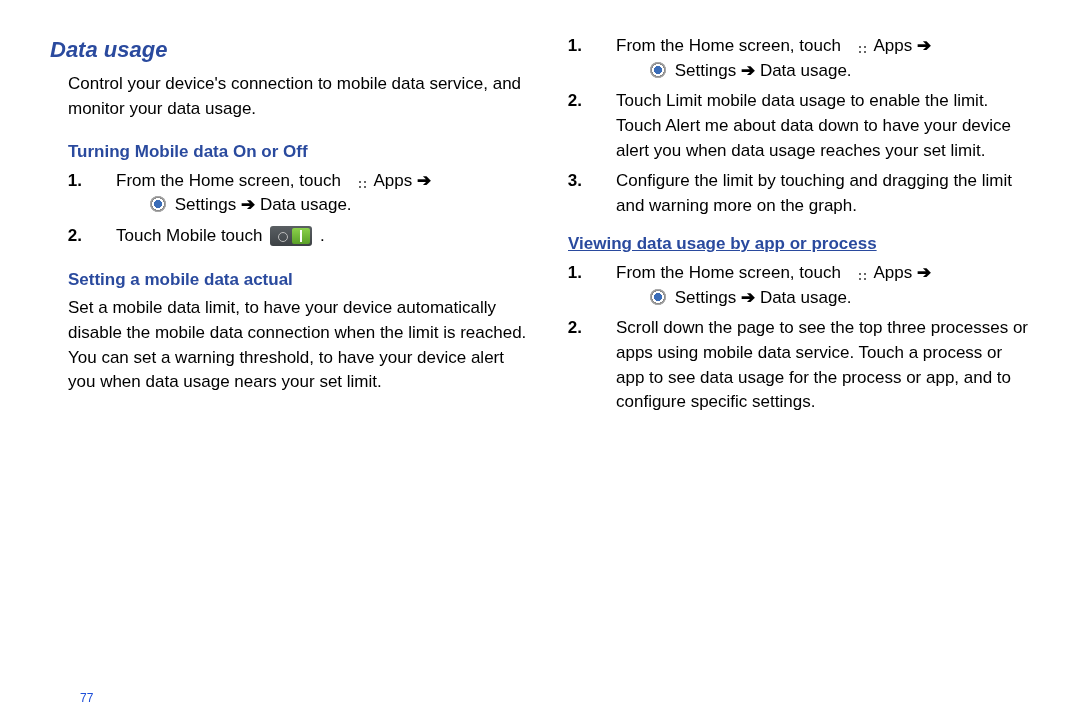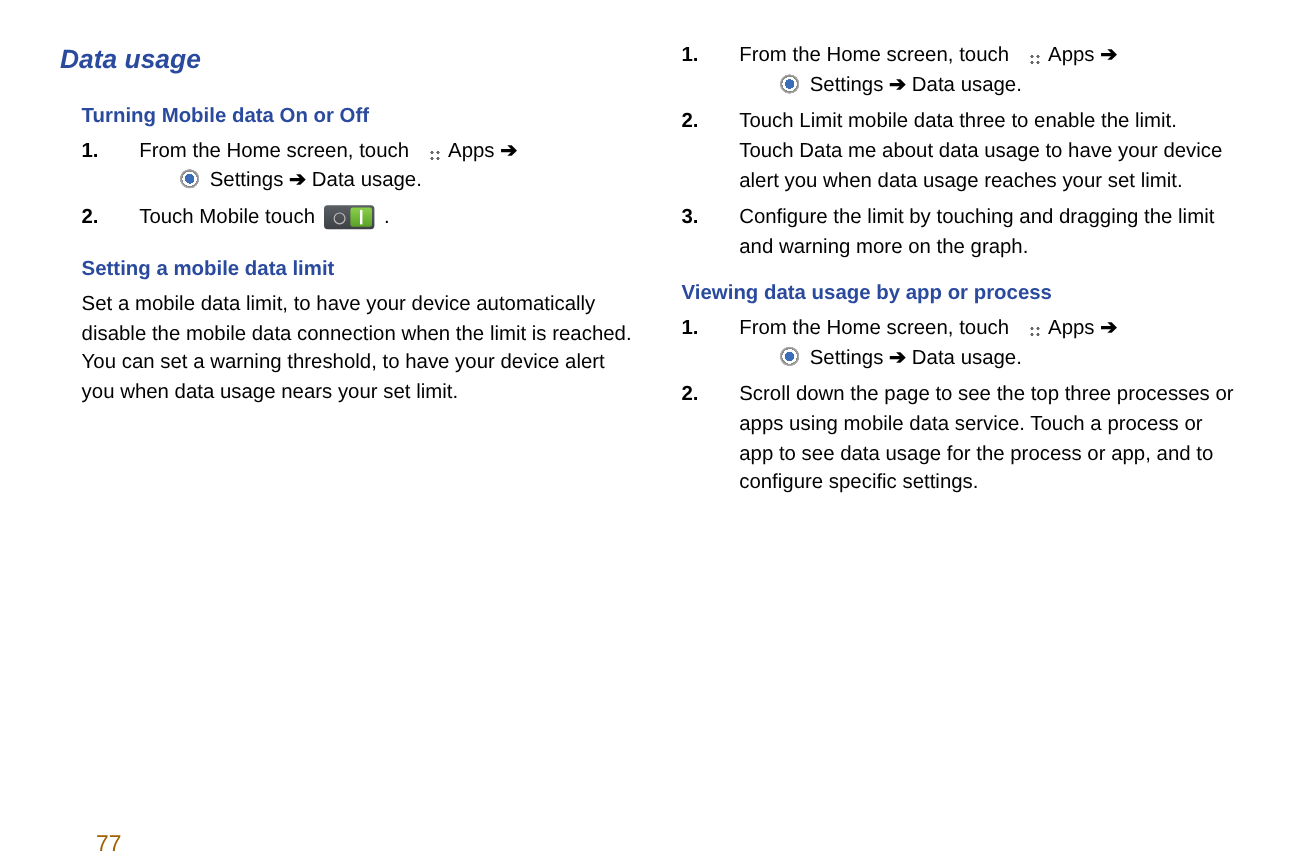--- a/index.html
+++ b/index.html
@@ -131,31 +131,32 @@
   .icon-toggle .bar{
     position:absolute;
     right:10px; top:4px;
     width:2px; height:12px;
     background:#fff;
   }
   .pagenum {
     position: absolute;
     left: 80px;
     top: 690px;
-    font-size: 19px;
-    color:#a16207;
+    font-size: 12px;
+    color:#1d4ed8;
   }
   .sub-indent { padding-left: 30px; display:block; }
 </style>
 </head>
 <body>
 
 <div class="page">
   <div class="col left">
     <div class="h1">Data usage</div>
+    <p class="indent-body">Control your device's connection to mobile data service, and monitor your data usage.</p>
 
     <div class="h2 indent-body">Turning Mobile data On or Off</div>
 
     <div class="indent-list">
       <div class="step">
         <span class="num">1.</span>
         <span>From the Home screen, touch </span>
         <span class="icon-apps"></span>
         <span class="bold">Apps</span>
         <span class="arrow">➔</span>
@@ -168,21 +169,21 @@
       </div>
       <div class="step">
         <span class="num">2.</span>
         <span>Touch </span>
         <span class="bold">Mobile touch</span>
         <span class="icon-toggle"><span class="bar"></span></span>
         <span>.</span>
       </div>
     </div>
 
-    <div class="h2 indent-body">Setting a mobile data limit</div>
+    <div class="h2 indent-body">Setting a mobile data actual</div>
     <p class="indent-body">Set a mobile data limit, to have your device automatically disable the mobile data connection when the limit is reached. You can set a warning threshold, to have your device alert you when data usage nears your set limit.</p>
   </div>
 
   <div class="col right">
     <div class="indent-list">
       <div class="step">
         <span class="num">1.</span>
         <span>From the Home screen, touch </span>
         <span class="icon-apps"></span>
         <span class="bold">Apps</span>
@@ -190,32 +191,32 @@
         <span class="sub-indent">
           <span class="icon-settings"></span>
           <span class="bold">Settings</span>
           <span class="arrow">➔</span>
           <span class="bold">Data usage</span><span>.</span>
         </span>
       </div>
       <div class="step">
         <span class="num">2.</span>
         <span>Touch </span>
-        <span class="bold">Limit mobile data three</span>
+        <span class="bold">Limit mobile data usage</span>
         <span> to enable the limit. Touch </span>
-        <span class="bold">Data me about data usage</span>
+        <span class="bold">Alert me about data down</span>
         <span> to have your device alert you when data usage reaches your set limit.</span>
       </div>
       <div class="step">
         <span class="num">3.</span>
         <span>Configure the limit by touching and dragging the limit and warning more on the graph.</span>
       </div>
     </div>
 
-    <div class="h2 indent-body" style="margin-top:14px;">Viewing data usage by app or process</div>
+    <div class="h2 indent-body" style="margin-top:14px;text-decoration:underline;">Viewing data usage by app or process</div>
 
     <div class="indent-list">
       <div class="step">
         <span class="num">1.</span>
         <span>From the Home screen, touch </span>
         <span class="icon-apps"></span>
         <span class="bold">Apps</span>
         <span class="arrow">➔</span>
         <span class="sub-indent">
           <span class="icon-settings"></span>

